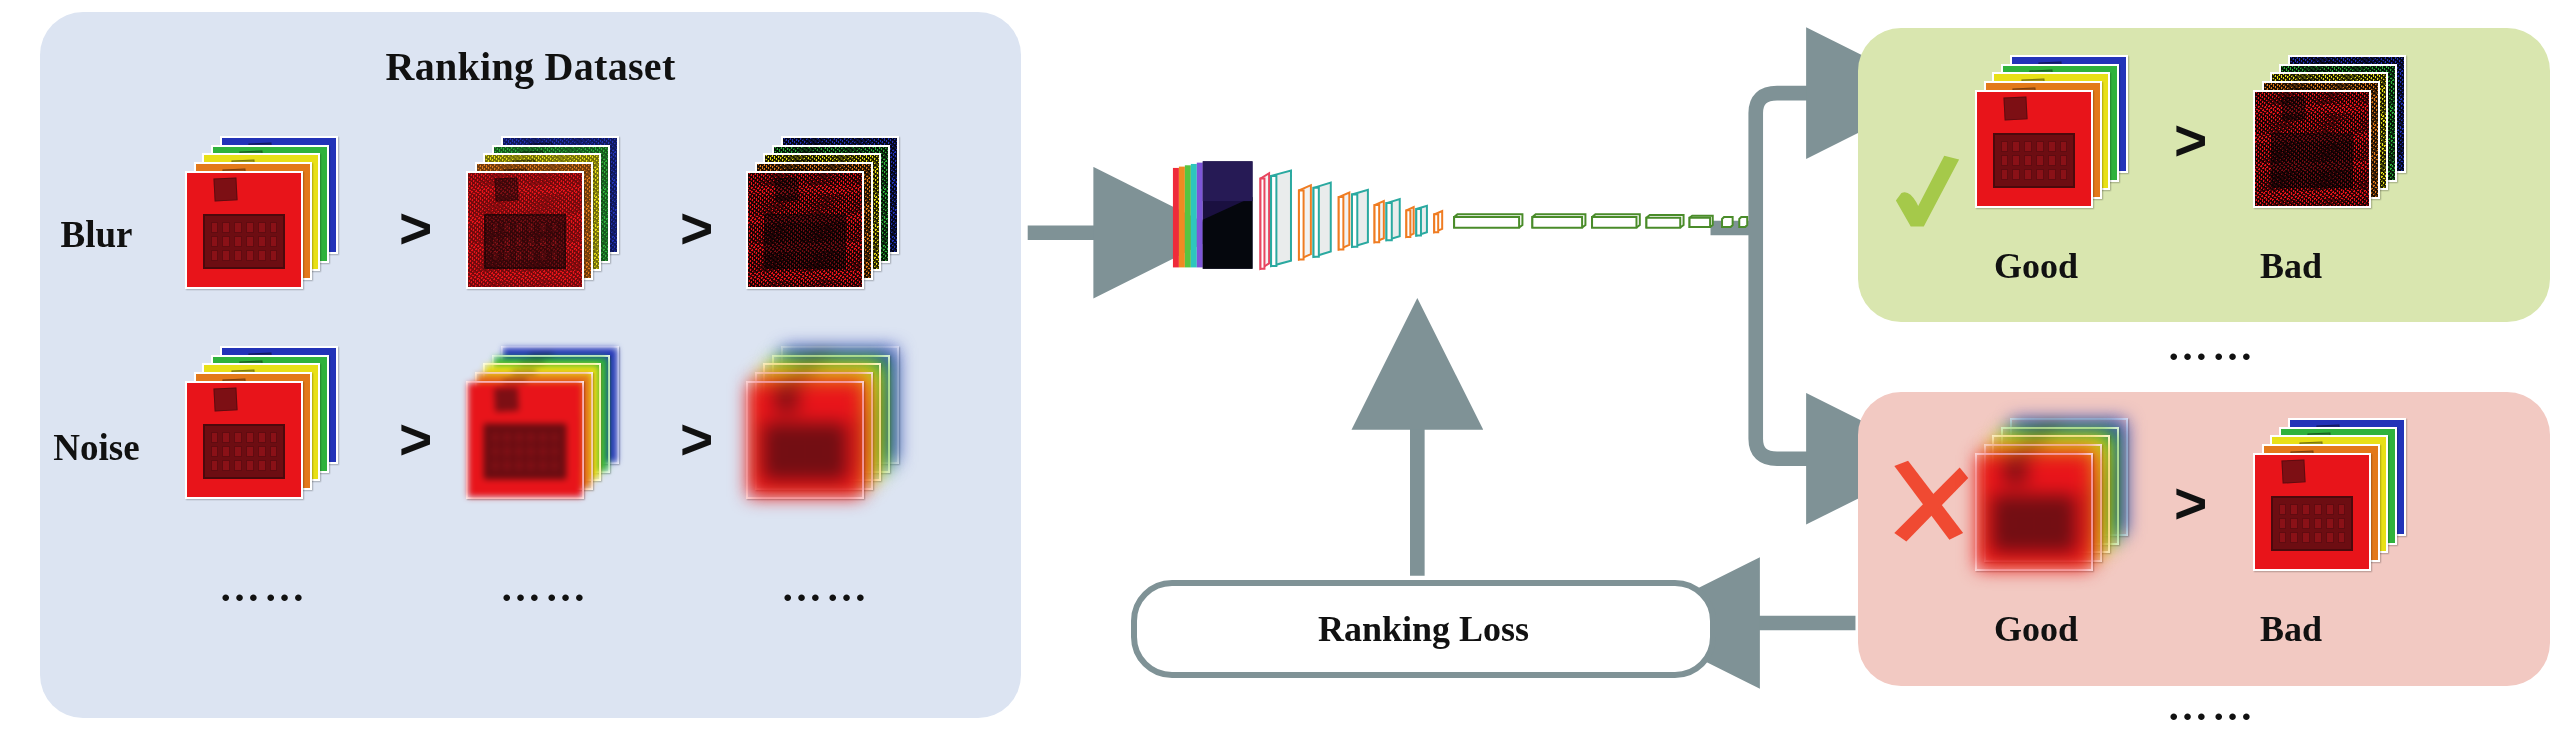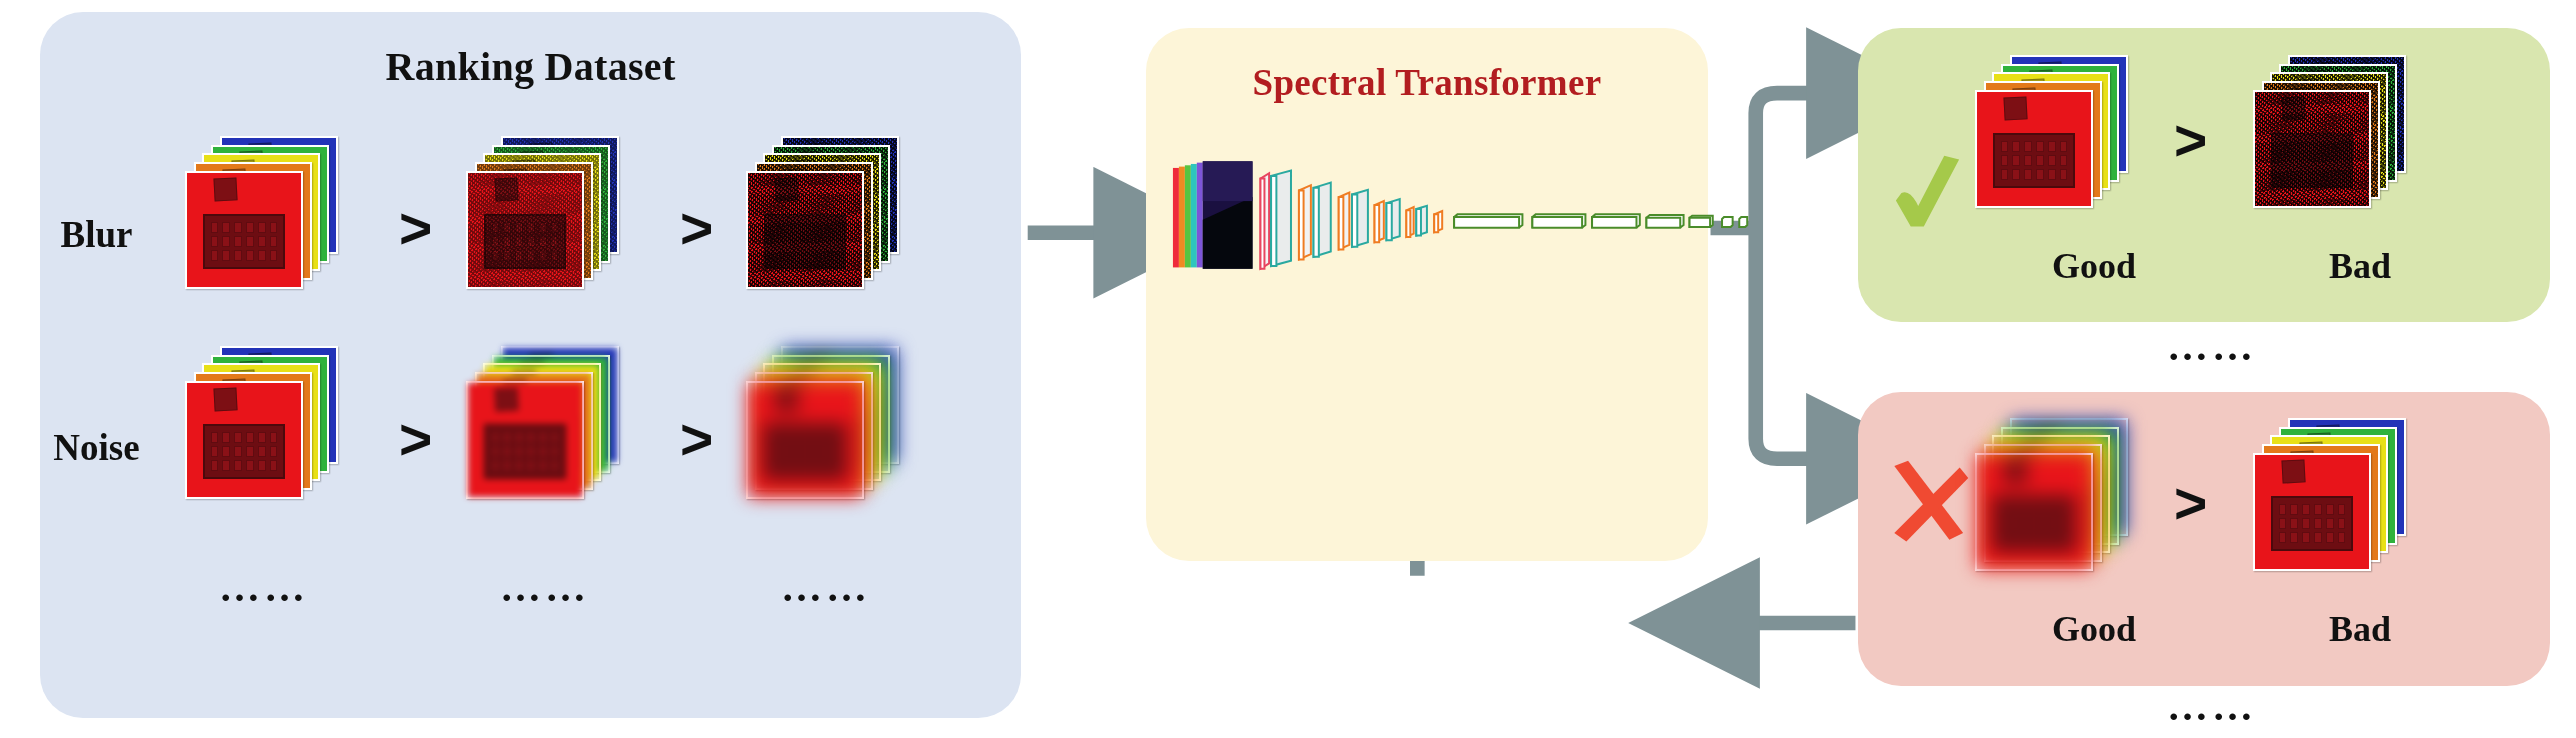--- a/index.html
+++ b/index.html
@@ -108,21 +108,21 @@
   }
   #loss-box span{font-size:36px;font-weight:bold;color:#111111;}
 
   
   #net{position:absolute;left:1161px;top:156px;width:545px;height:126px;}
   #net svg{width:100%;height:100%;overflow:visible;}
 
   
   .res-caption{
     position:absolute;font-size:36px;font-weight:bold;color:#111111;
-    text-align:center;width:200px;
+    width:200px;
   }
 
   
   .mark{position:absolute;}
 </style>
 </head>
 <body>
 
 <div class="stage">
 
@@ -977,23 +977,20 @@
             <i></i>
           </div>
         </div>
       </div>
   </div>
 
   <div class="ellipsis" style="left:219px;top:567px;">……</div>
   <div class="ellipsis" style="left:500px;top:567px;">……</div>
   <div class="ellipsis" style="left:781px;top:567px;">……</div>
 
-  <div class="panel" id="model-panel">
-    <div class="panel-title" id="model-title">Spectral Transformer</div>
-  </div>
 
   <div id="net">
     <svg viewBox="0 0 820 190" preserveAspectRatio="xMinYMid meet">
 
       <g>
         <rect x="18" y="18" width="9" height="150" fill="#ef2b3a"></rect>
         <rect x="27" y="16" width="9" height="152" fill="#f08a22"></rect>
         <rect x="36" y="14" width="9" height="154" fill="#58c441"></rect>
         <rect x="45" y="12" width="9" height="156" fill="#2ec6bd"></rect>
         <rect x="54" y="10" width="9" height="158" fill="#7d55d8"></rect>
@@ -1073,20 +1070,23 @@
         <g>
             <path d="M846,95 L849,92 L862,92 L862,104 L859,107 L846,107 Z"></path>
           </g>
         <g>
             <path d="M872,95 L875,92 L884,92 L884,104 L881,107 L872,107 Z"></path>
           </g>
       </g>
     </svg>
   </div>
 
+  <div id="loss-box">
+    <span>Ranking Loss</span>
+  </div>
 
   <div class="panel" id="good-panel"></div>
 
   <div class="mark" style="left:1881px;top:154px;width:93px;height:93px;">
     <svg viewBox="0 0 100 100" width="93" height="93">
       <path d="M16,50 L22,42 Q30,38 38,52 L40,56 L68,2 L84,6 L46,78 L32,78 Z" fill="#a5c94a"></path>
     </svg>
   </div>
 
   <div class="cube" style="left:1975px;top:55px;">

